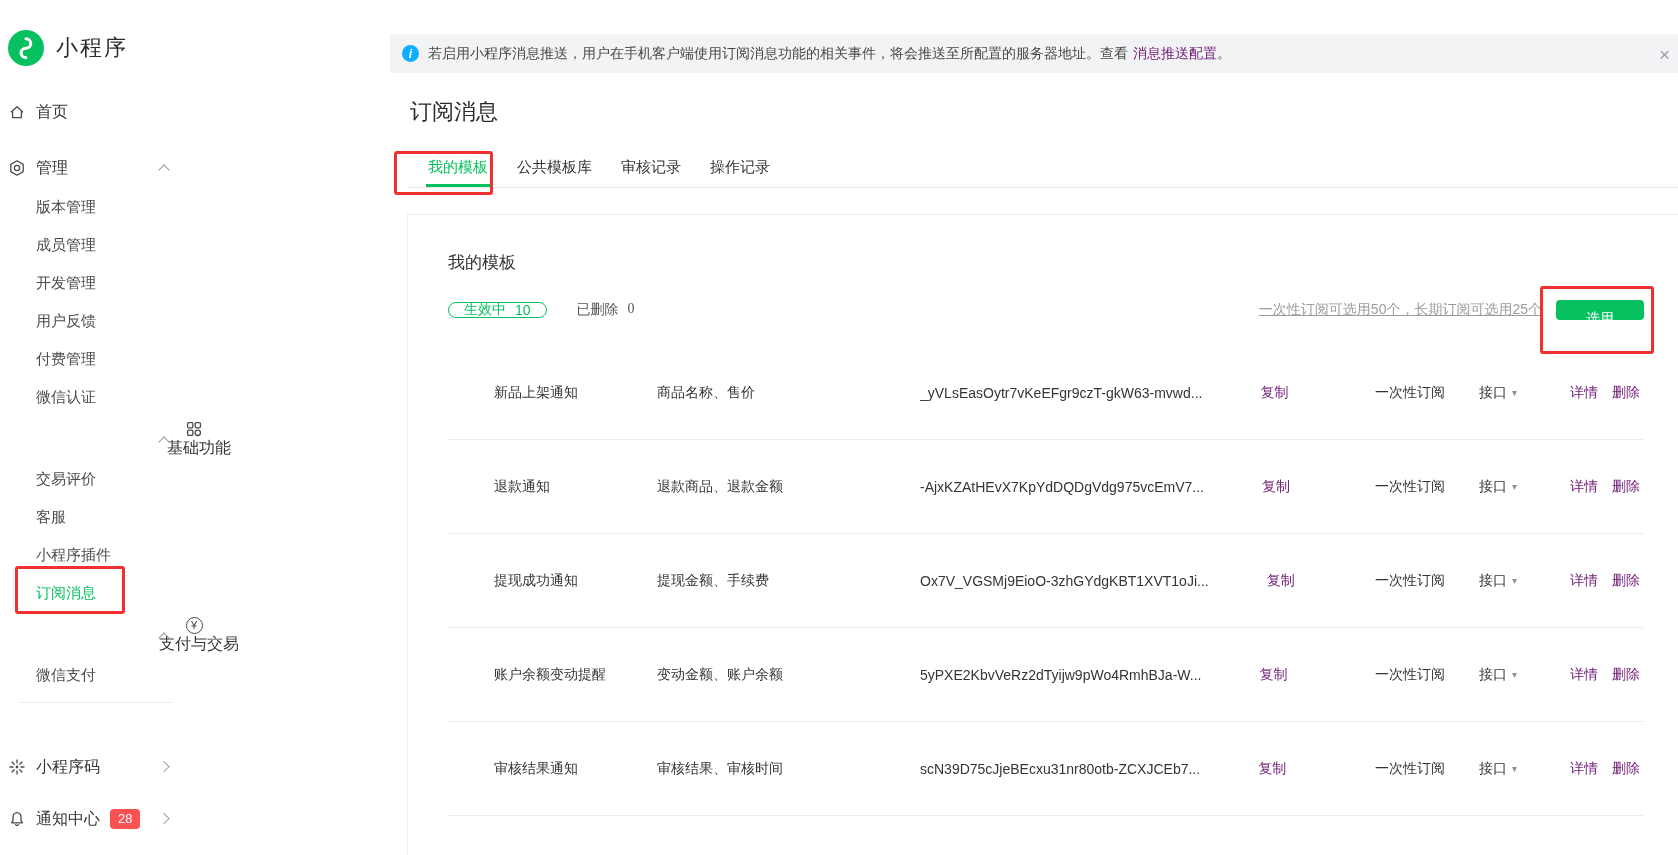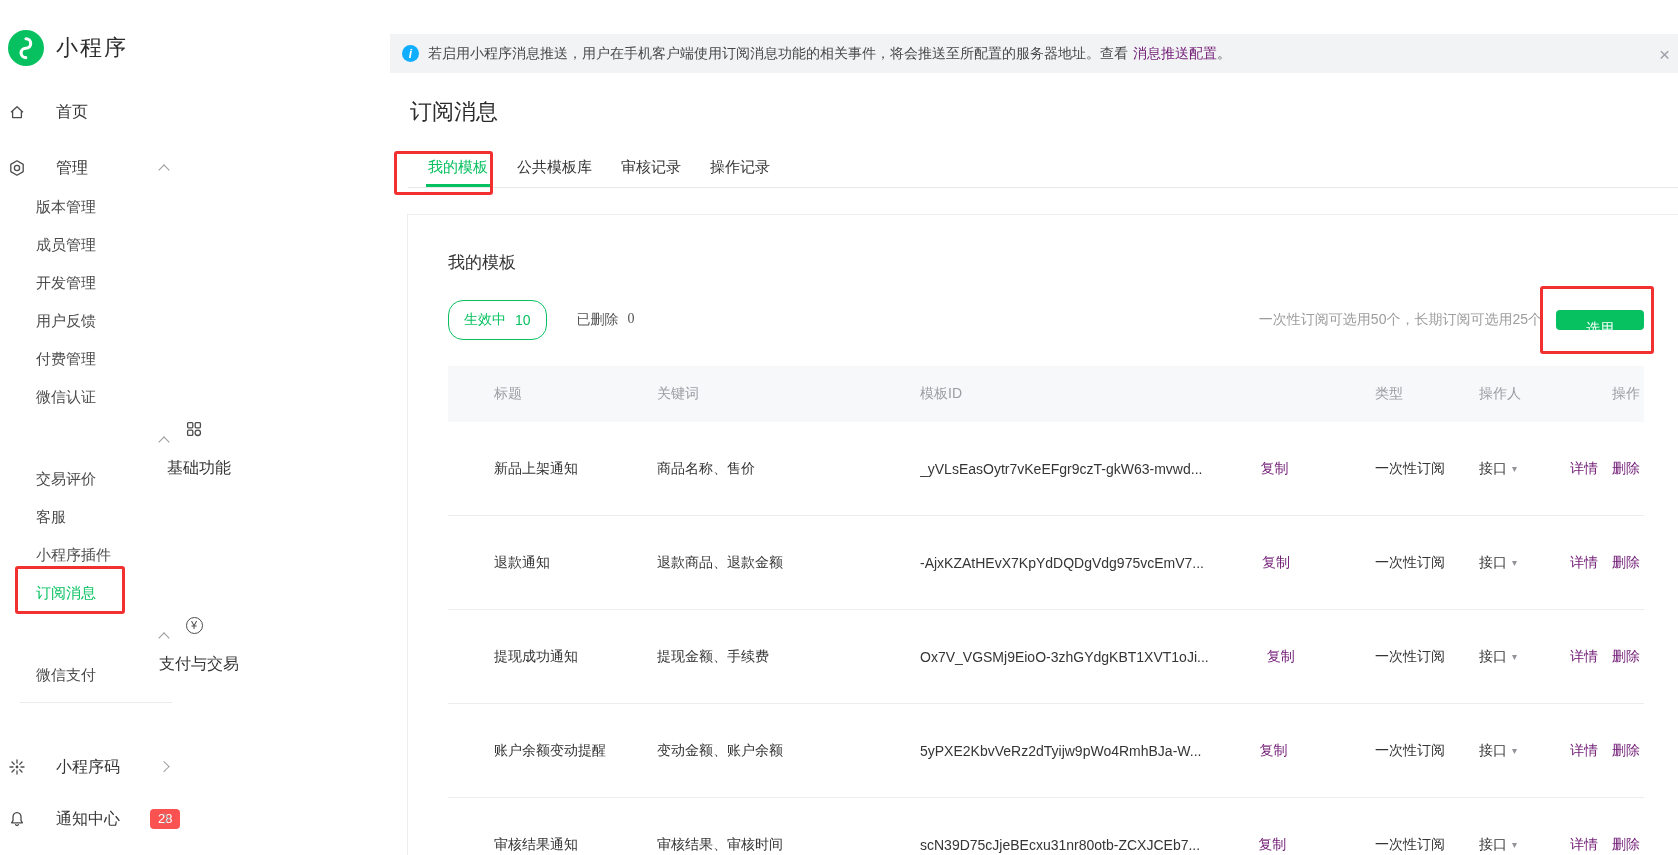--- a/index.html
+++ b/index.html
@@ -10,21 +10,21 @@
   }
   a{text-decoration:none;cursor:pointer;}
 
   
   .sidebar{position:absolute;left:0;top:0;width:390px;height:755px;background:#fff;}
   .logo-row{position:absolute;left:8px;top:30px;display:flex;align-items:center;}
   .logo{width:36px;height:36px;display:block;}
   .app-title{font-size:22px;color:#2c2c2c;margin-left:12px;letter-spacing:2px;}
   .nav{position:absolute;left:0;top:92px;width:390px;}
   .nav-item{display:flex;align-items:center;height:40px;padding-left:8px;position:relative;
-    font-size:16px;color:#353535;cursor:pointer;gap:20px;}
+    font-size:16px;color:#353535;cursor:pointer;}
   .nav-icon{width:18px;height:18px;margin-right:10px;display:flex;align-items:center;justify-content:center;flex:none;}
   .nav-sub{display:flex;align-items:center;height:38px;padding-left:36px;font-size:15px;color:#4c4c4c;cursor:pointer;}
   .nav-sub.active{color:#07c160;}
   .chev{position:absolute;left:160px;top:50%;width:7px;height:7px;
     border-right:1.5px solid #9a9a9a;border-bottom:1.5px solid #9a9a9a;}
   .chev.up{transform:translateY(-25%) rotate(-135deg);}
   .chev.right{transform:translateY(-55%) rotate(-45deg);}
   .badge{background:#fa5151;color:#fff;font-size:13px;height:20px;line-height:20px;
     border-radius:4px;padding:0 8px;margin-left:10px;}
   .mt16{margin-top:16px;} .mt4{margin-top:4px;flex-direction:column;} .mt44{margin-top:44px;} .mt12{margin-top:12px;}
@@ -51,24 +51,24 @@
     padding:0 2px;cursor:pointer;white-space:nowrap;}
   .tab.active{color:#07c160;}
   .tab.active::after{content:"";position:absolute;left:0;right:0;bottom:0;height:3px;background:#07c160;}
 
   
   .card{position:absolute;left:407px;top:214px;width:1278px;height:680px;background:#fff;
     border:1px solid #ebedf0;box-sizing:border-box;}
   .card-inner{padding:36px 40px 0 40px;}
   .panel-heading{font-size:17px;color:#333;}
   .filter-row{margin-top:26px;display:flex;align-items:center;}
-  .pill{display:inline-flex;align-items:center;height:40px;border:1px solid #07c160;
+  .pill{display:inline-flex;align-items:center;height:16px;border:1px solid #07c160;
     border-radius:15px;color:#07c160;font-size:14px;padding:0 15px;gap:9px;cursor:pointer;box-sizing:border-box;}
   .deleted{margin-left:30px;color:#555;font-size:14px;display:flex;gap:9px;cursor:pointer;font-family:Liberation Serif, serif;}
-  .quota{margin-left:auto;color:#9c9c9c;font-size:14px;}
+  .quota{margin-left:auto;color:#9c9c9c;font-size:14px;text-decoration:underline;}
   .select-btn{margin-left:14px;background:#07c160;color:#fff;font-size:14px;height:20px;
     line-height:36px;padding:0 30px;border-radius:4px;border:none;cursor:pointer;}
 
   
   .table{margin-top:26px;}
   .thead,.trow{display:grid;grid-template-columns:209px 263px 455px 104px 83px 1fr;align-items:center;}
   .thead{height:56px;background:#f7f8fa;color:#9a9da2;font-size:14px;}
   .trow{height:93px;border-bottom:1px solid #ededf0;font-size:14px;color:#353535;}
   .td-title{padding-left:46px;}
   .td-id{display:flex;align-items:center;gap:44px;}
@@ -209,28 +209,20 @@
       </span>
       <span class="deleted">
         <span>已删除</span>
         <span>0</span>
       </span>
       <span class="quota">一次性订阅可选用50个，长期订阅可选用25个</span>
       <button class="select-btn">选用</button>
     </div>
 
     <div class="table">
-      <div class="thead">
-        <div class="td-title">标题</div>
-        <div>关键词</div>
-        <div>模板ID</div>
-        <div>类型</div>
-        <div>操作人</div>
-        <div class="td-act">操作</div>
-      </div>
 
       <div class="trow">
         <div class="td-title">新品上架通知</div>
         <div>商品名称、售价</div>
         <div class="td-id">
           <span class="idtext">_yVLsEasOytr7vKeEFgr9czT-gkW63-mvwd...</span>
           <a class="link copy">复制</a>
         </div>
         <div>一次性订阅</div>
         <div class="td-op">

